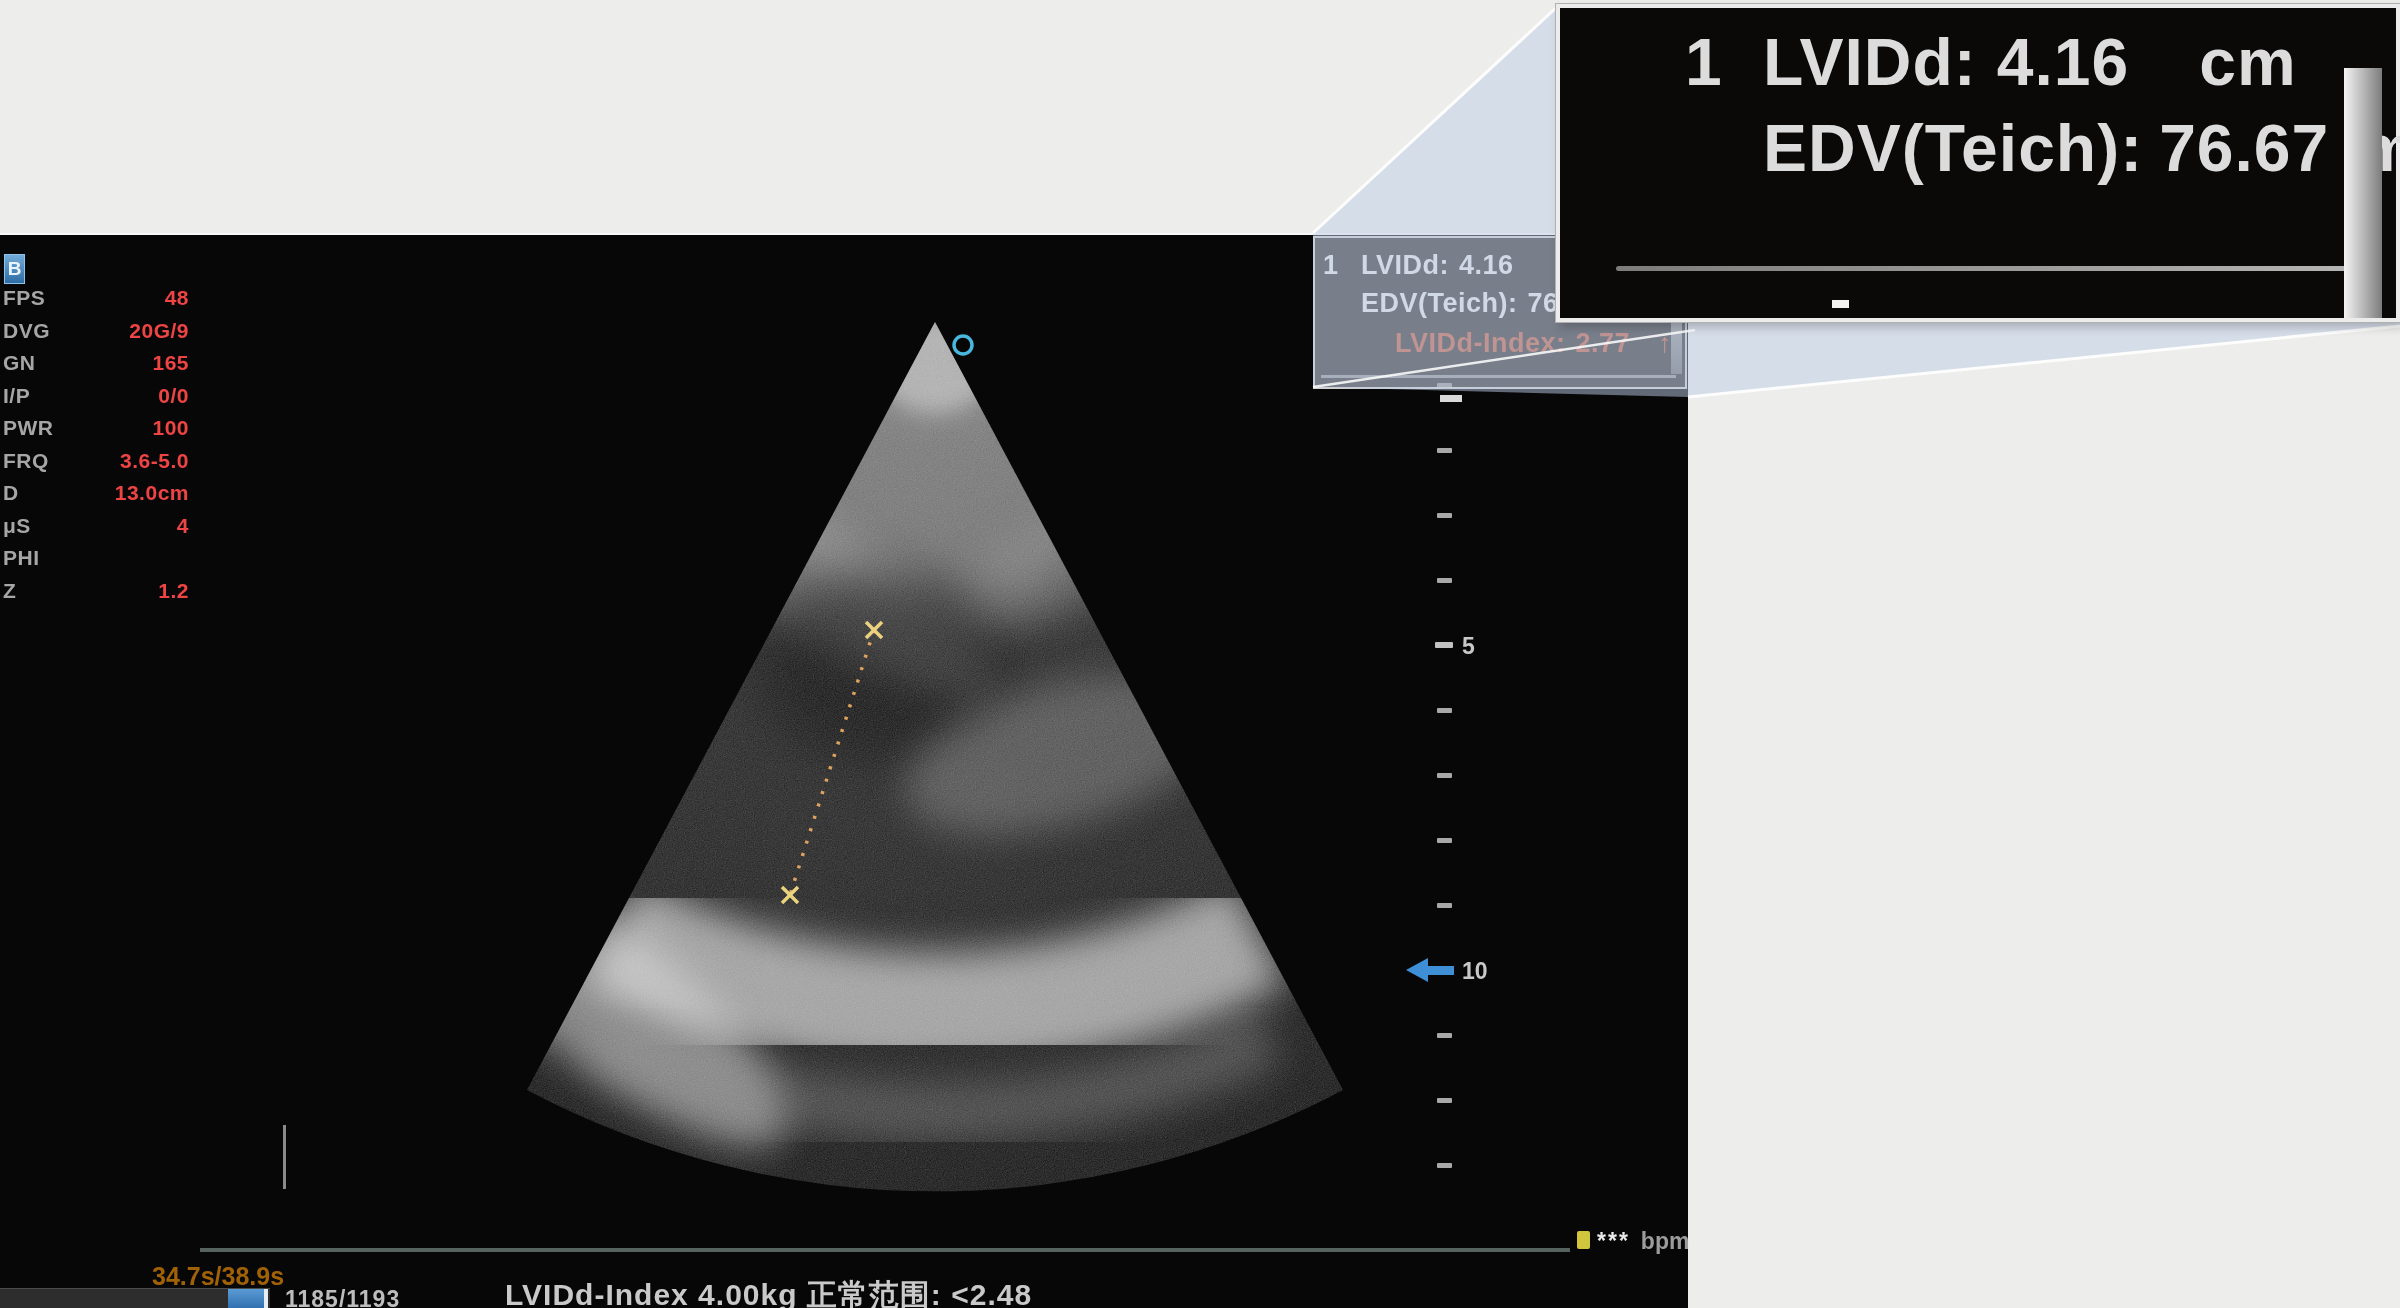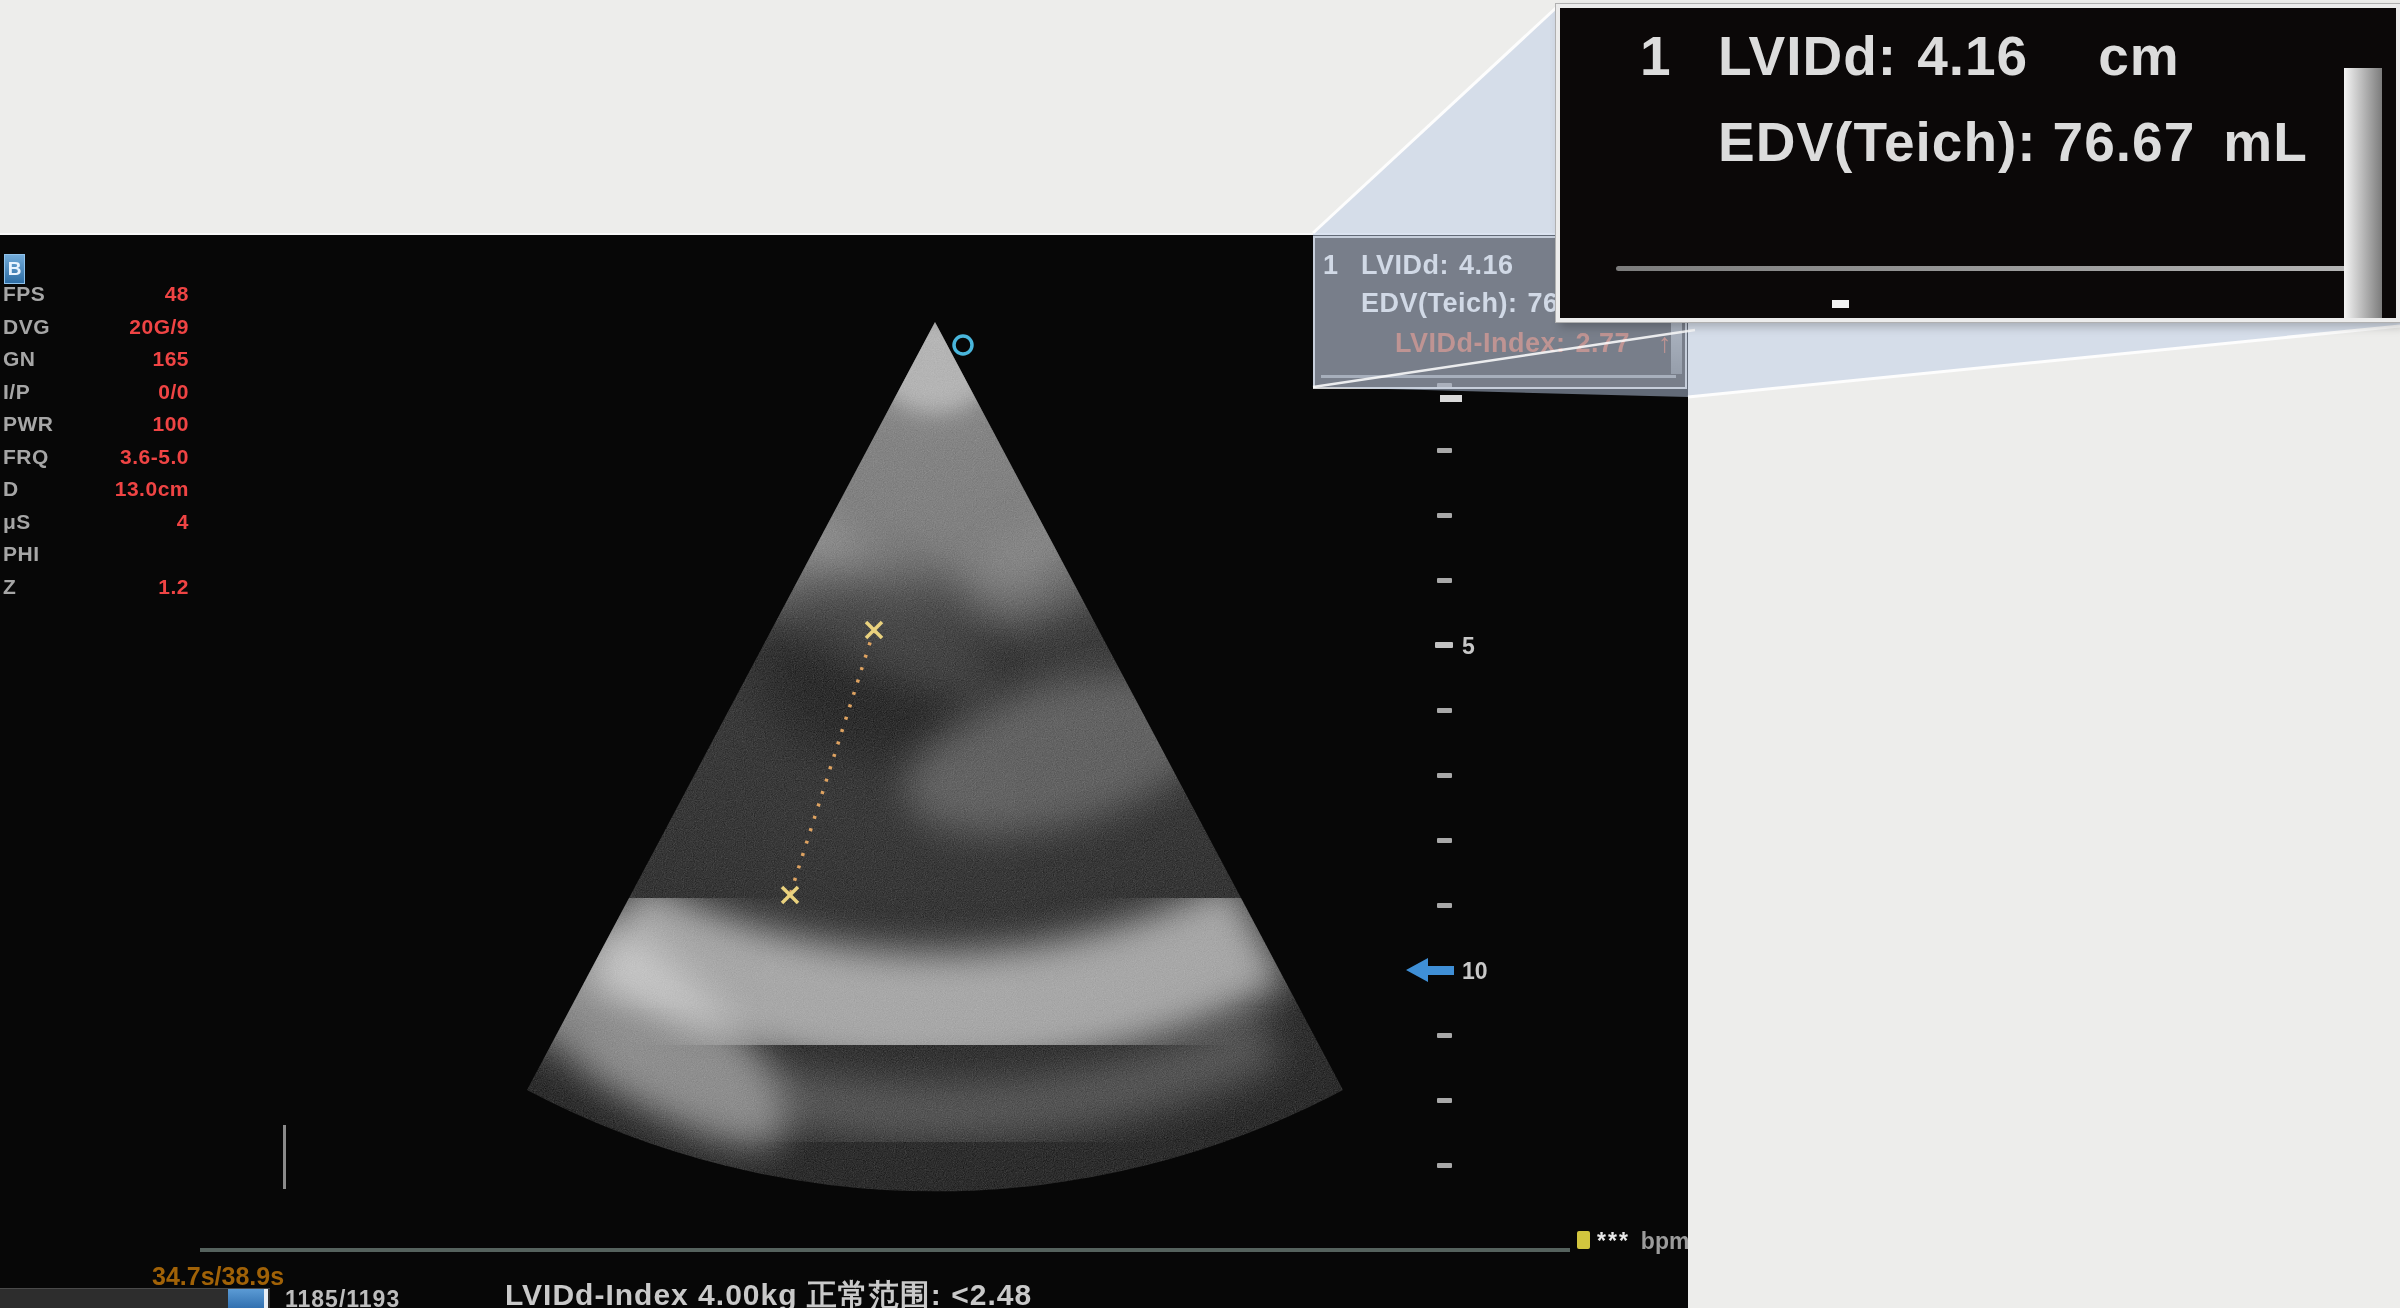--- a/index.html
+++ b/index.html
@@ -16,21 +16,21 @@
   .us-svg{position:absolute;left:0;top:0;}
   .mode-badge{
     position:absolute;left:4px;top:19px;width:21px;height:30px;
     background:linear-gradient(180deg,#72abd9,#2e6da4);
     border:1px solid #8fc2ea;box-sizing:border-box;
     color:#eaf4ff;font-size:19px;font-weight:bold;
     display:flex;align-items:center;justify-content:center;
   }
   .param-col{position:absolute;left:3px;top:47px;width:186px;}
   .param-row{
-    display:flex;justify-content:space-between;
+    display:flex;justify-content:space-between;align-items:center;
     height:32.5px;font-size:21px;font-weight:bold;color:#b2b2b2;
     letter-spacing:.5px;
   }
   .param-row .pl{color:#a6a6a6;}
   .param-row .pv{color:#ef4444;}
   
   .mini-box{
     position:absolute;left:1313px;top:1px;width:374px;height:153px;
     background:rgba(122,113,104,.38);
     border:2px solid #cfcfcf;box-sizing:border-box;overflow:hidden;
@@ -79,22 +79,22 @@
   }
   
   .wedge-svg{position:absolute;left:0;top:0;pointer-events:none;}
   
   .callout{
     position:absolute;left:1556px;top:4px;width:844px;height:318px;
     background:#0b0808;border:4px solid #ececec;box-sizing:border-box;
     box-shadow:0 0 0 1px #b0b0b0, 4px 5px 9px rgba(0,0,0,.22);
   }
   .co-line{
-    position:absolute;white-space:nowrap;font-weight:bold;font-size:55px;
-    color:#dcdcdc;letter-spacing:1px;
+    position:absolute;white-space:nowrap;font-weight:bold;font-size:66px;
+    color:#dcdcdc;letter-spacing:1px;margin-left:45px;
   }
   .co-line .num{display:inline-block;width:78px;}
   .co-line.l1{left:80px;top:16px;}
   .co-line.l1 .val{margin-left:20px;}
   .co-line.l1 .unit{margin-left:70px;}
   .co-line.l2{left:158px;top:102px;}
   .co-line.l2 .val{margin-left:16px;}
   .co-line.l2 .unit{margin-left:28px;}
   .co-line.l3{left:158px;top:188px;color:#cb3928;}
   .co-line.l3 .arrow{margin-left:58px;color:#b03224;}

